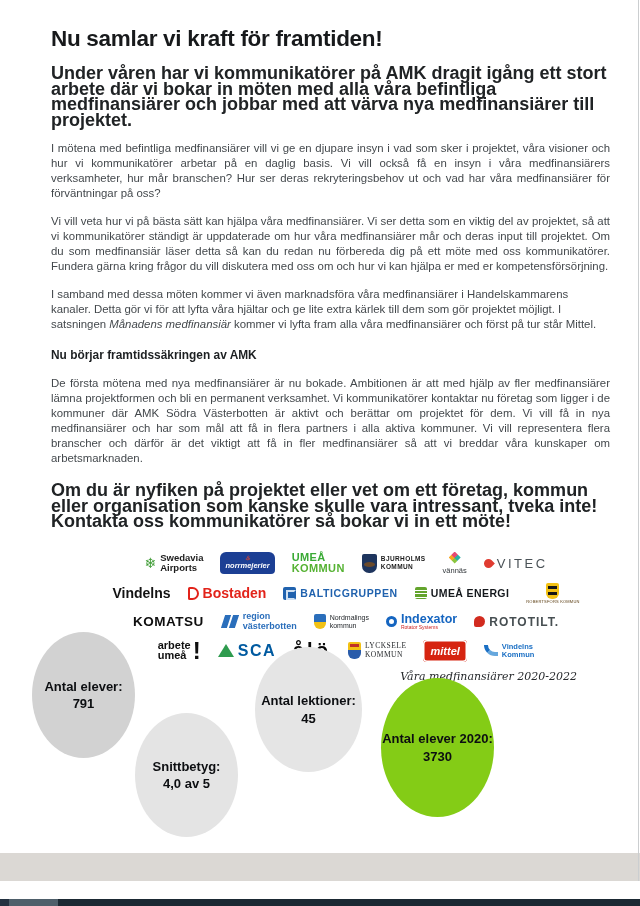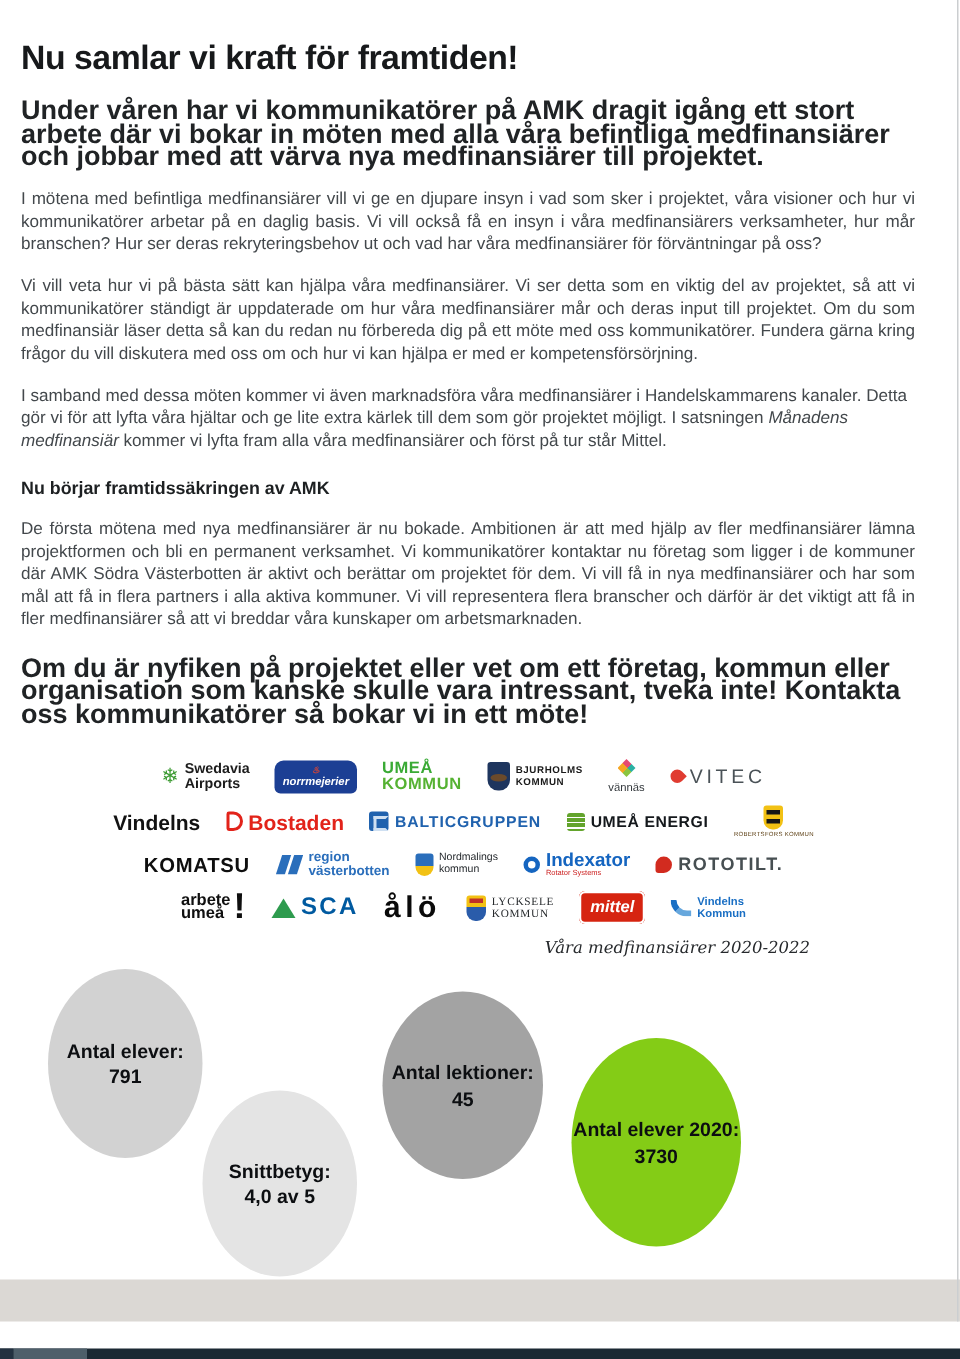--- a/index.html
+++ b/index.html
@@ -1,19 +1,19 @@
 <!DOCTYPE html>
 <html><head>
 <meta charset="utf-8">
 <style>
   * { margin:0; padding:0; box-sizing:border-box; }
   html,body { background:#ffffff; }
   .page { position:relative; width:640px; height:906px; background:#fff; overflow:hidden;
           font-family:"Liberation Sans", sans-serif; }
-  .content { padding:26px 30px 0 14px; }
+  .content { padding:26px 30px 0 51px; }
   h1 { font-size:22.5px; font-weight:700; color:#17191b; letter-spacing:-0.3px; margin:0 0 14px; }
   p { margin:0 0 13px; }
   .lead { font-size:18px; line-height:15.5px; font-weight:700; color:#202325; }
   .body { font-size:11.4px; line-height:15px; color:#43484c; }
   .just { text-align:justify; }
   h2 { font-size:11.9px; font-weight:700; color:#1d2022; margin:16px 0 14px; }
   .cta { margin-top:17px; margin-bottom:0; }
   em { font-style:italic; font-weight:400; }
 
   
@@ -95,27 +95,27 @@
   .mt-box { background:#d62410; border-radius:4px; color:#fff; font-style:italic; font-weight:700;
             font-size:11px; padding:5px 7px; box-shadow:inset 0 0 0 1.5px #fff, inset 0 0 0 3px #d62410; }
   .vi-i { width:14px; height:11px; border-left:4px solid #1a6fc4; border-bottom:4px solid #66a7dd;
           border-radius:0 0 0 12px; }
   .vi-t b { font-size:7.5px; line-height:8px; color:#1a6fc4; font-weight:700; }
 
   .caption { text-align:right; padding-right:4px; margin-top:5px;
              font-family:"DejaVu Serif", serif; font-style:italic; font-size:11px; color:#26292c; }
 
   
-  .stats { position:absolute; left:0; top:644px; width:100%; height:215px; }
+  .stats { position:absolute; left:0; top:630px; width:100%; height:215px; }
   .stat { position:absolute; border-radius:50%; display:flex; flex-direction:column;
           align-items:center; justify-content:center; text-align:center; }
   .stat span { font-size:13px; line-height:17.5px; font-weight:700; color:#0c0e11; }
   .c1 { left:32px;  top:2px;  width:103px; height:126px; background:#d2d2d2; }
   .c2 { left:135px; top:83px; width:103px; height:124px; background:#e4e4e4; }
-  .c3 { left:255px; top:17px; width:107px; height:125px; background:#a3a3a3;justify-content:center; }
+  .c3 { left:255px; top:17px; width:107px; height:125px; background:#e5e5e5;justify-content:center; }
   .c4 { left:381px; top:48px; width:113px; height:139px; background:#84cc16; }
 
   
   .band { position:absolute; left:0; top:853px; width:100%; height:28px; background:#dbd8d4; }
   .edge { position:absolute; right:1px; top:0; width:1px; height:881px; background:#cbced0; }
   .hbar { position:absolute; left:0; bottom:0; width:100%; height:7px; background:#1b2933; }
   .hbar .cap { position:absolute; left:0; top:0; bottom:0; width:9px; background:#233140; }
   .hbar .thumb { position:absolute; left:9px; top:0; bottom:0; width:49px; background:#4e5f6a; }
 </style>
 </head>

